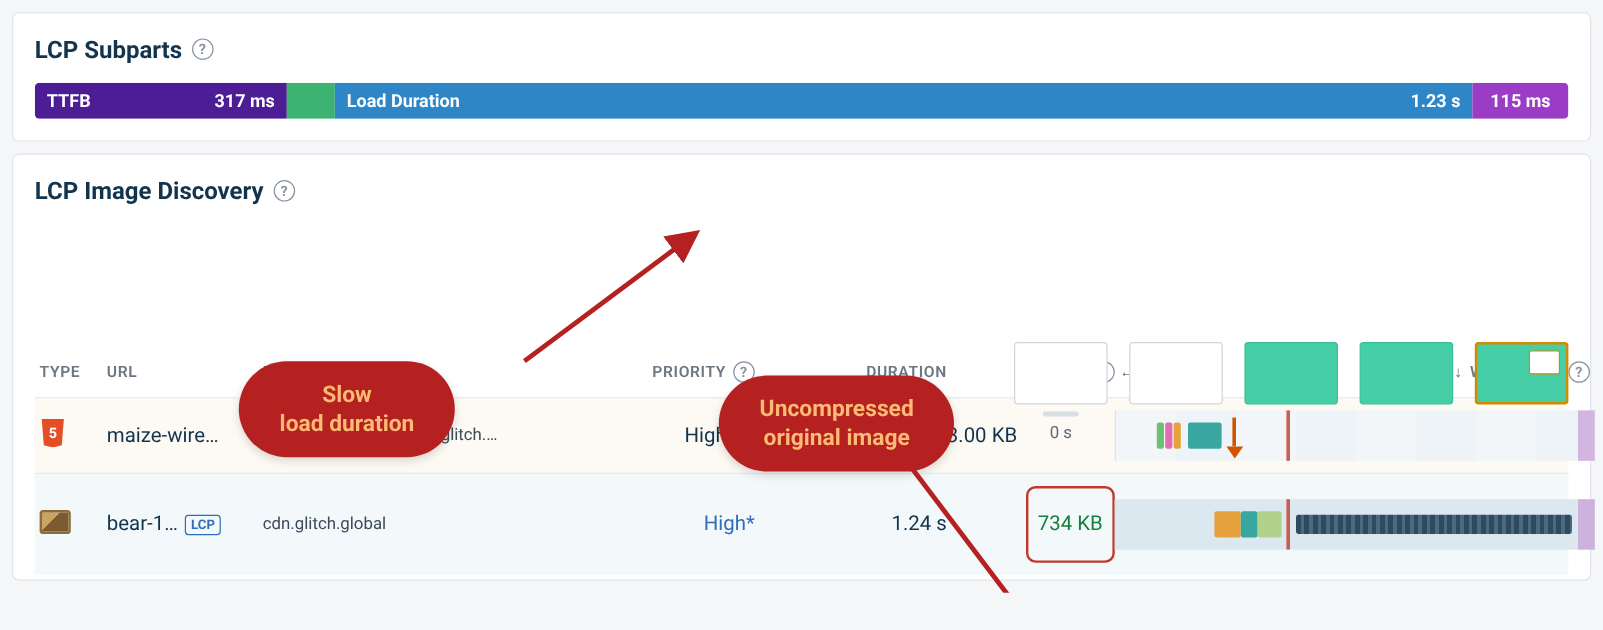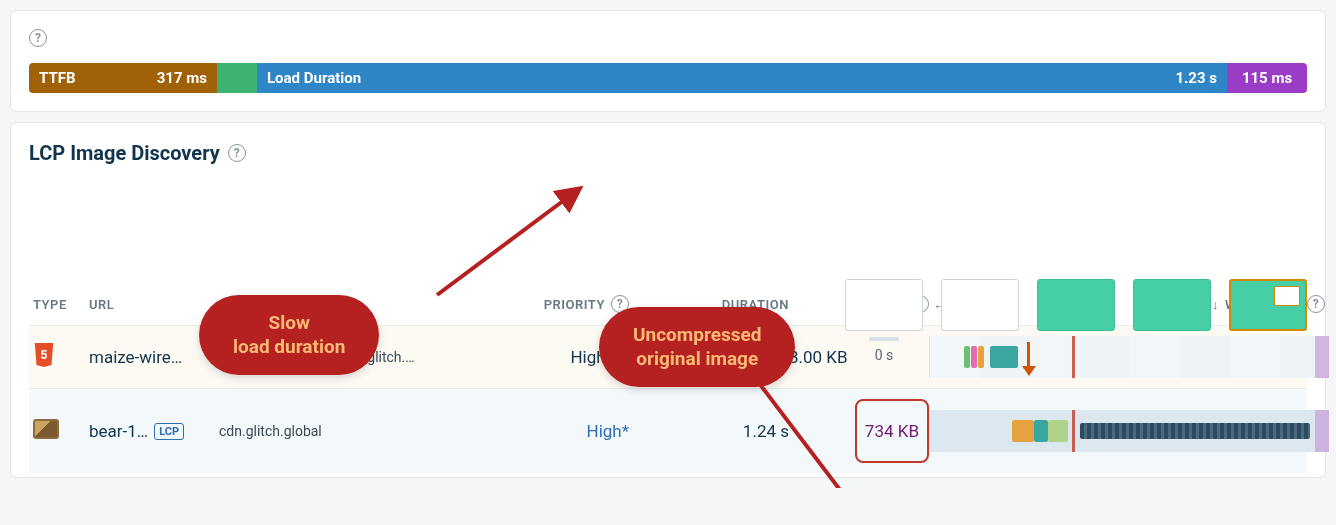--- a/index.html
+++ b/index.html
@@ -44,21 +44,21 @@
   .subparts-bar {
     display: flex;
     height: 30px;
     border-radius: 4px;
     overflow: hidden;
     font-size: 15px;
     font-weight: 700;
     color: #fff;
   }
   .seg { display: flex; align-items: center; padding: 0 10px; white-space: nowrap; }
-  .seg.ttfb { background: #a16207; width: 188px; justify-content: space-between; }
+  .seg.ttfb { background: #4c1d95; width: 210px; justify-content: space-between; }
   .seg.delay { background: #3cb371; width: 40px; }
   .seg.load { background: #2f86c6; flex: 1; justify-content: space-between; }
   .seg.render { background: #9b3cc6; width: 80px; justify-content: center; }
 
   
   .discovery-inner {
     position: relative;
   }
   .filmstrip {
     position: absolute;
@@ -112,21 +112,21 @@
   }
   .th { display: flex; align-items: center; gap: 6px; }
   .th.right { justify-content: flex-end; }
   .col-type { padding-left: 4px; }
   .col-url { font-size: 17px; color: #12344d; white-space: nowrap; overflow: hidden; text-overflow: ellipsis; }
   .col-domain { font-size: 14px; color: #3a4a58; white-space: nowrap; overflow: hidden; text-overflow: ellipsis; }
   .col-priority { font-size: 17px; text-align: right; color: #12344d; }
   .col-priority.link { color: #2f6db6; }
   .col-duration { font-size: 17px; text-align: right; }
   .col-size { font-size: 17px; text-align: left; }
-  .col-size.big { color: #701a75; border: 2.5px solid #c0392b; border-radius: 8px; padding: 20px 8px; width: fit-content; margin-left: auto; }
+  .col-size.big { color: #15803d; border: 2.5px solid #c0392b; border-radius: 8px; padding: 20px 8px; width: fit-content; margin-left: auto; }
 
   .url-cell { display: flex; align-items: center; gap: 6px; }
   .lcp-badge {
     font-size: 11px; font-weight: 700;
     color: #2f6db6;
     border: 1.5px solid #2f6db6;
     padding: 1px 4px; border-radius: 3px;
   }
 
   
@@ -210,20 +210,21 @@
     border: 2px solid #8a6d3b; border-radius: 3px;
     background: linear-gradient(135deg, #caa562 40%, #7a5a2e 40%);
   }
 
 </style>
 </head>
 <body>
 
 <div class="card">
   <div class="card-title-row">
+    <span class="card-title">LCP Subparts</span>
     <span class="helpq">?</span>
   </div>
   <div class="subparts-bar">
     <div class="seg ttfb">
       <span>TTFB</span>
       <span>317 ms</span>
     </div>
     <div class="seg delay"></div>
     <div class="seg load">
       <span>Load Duration</span>

